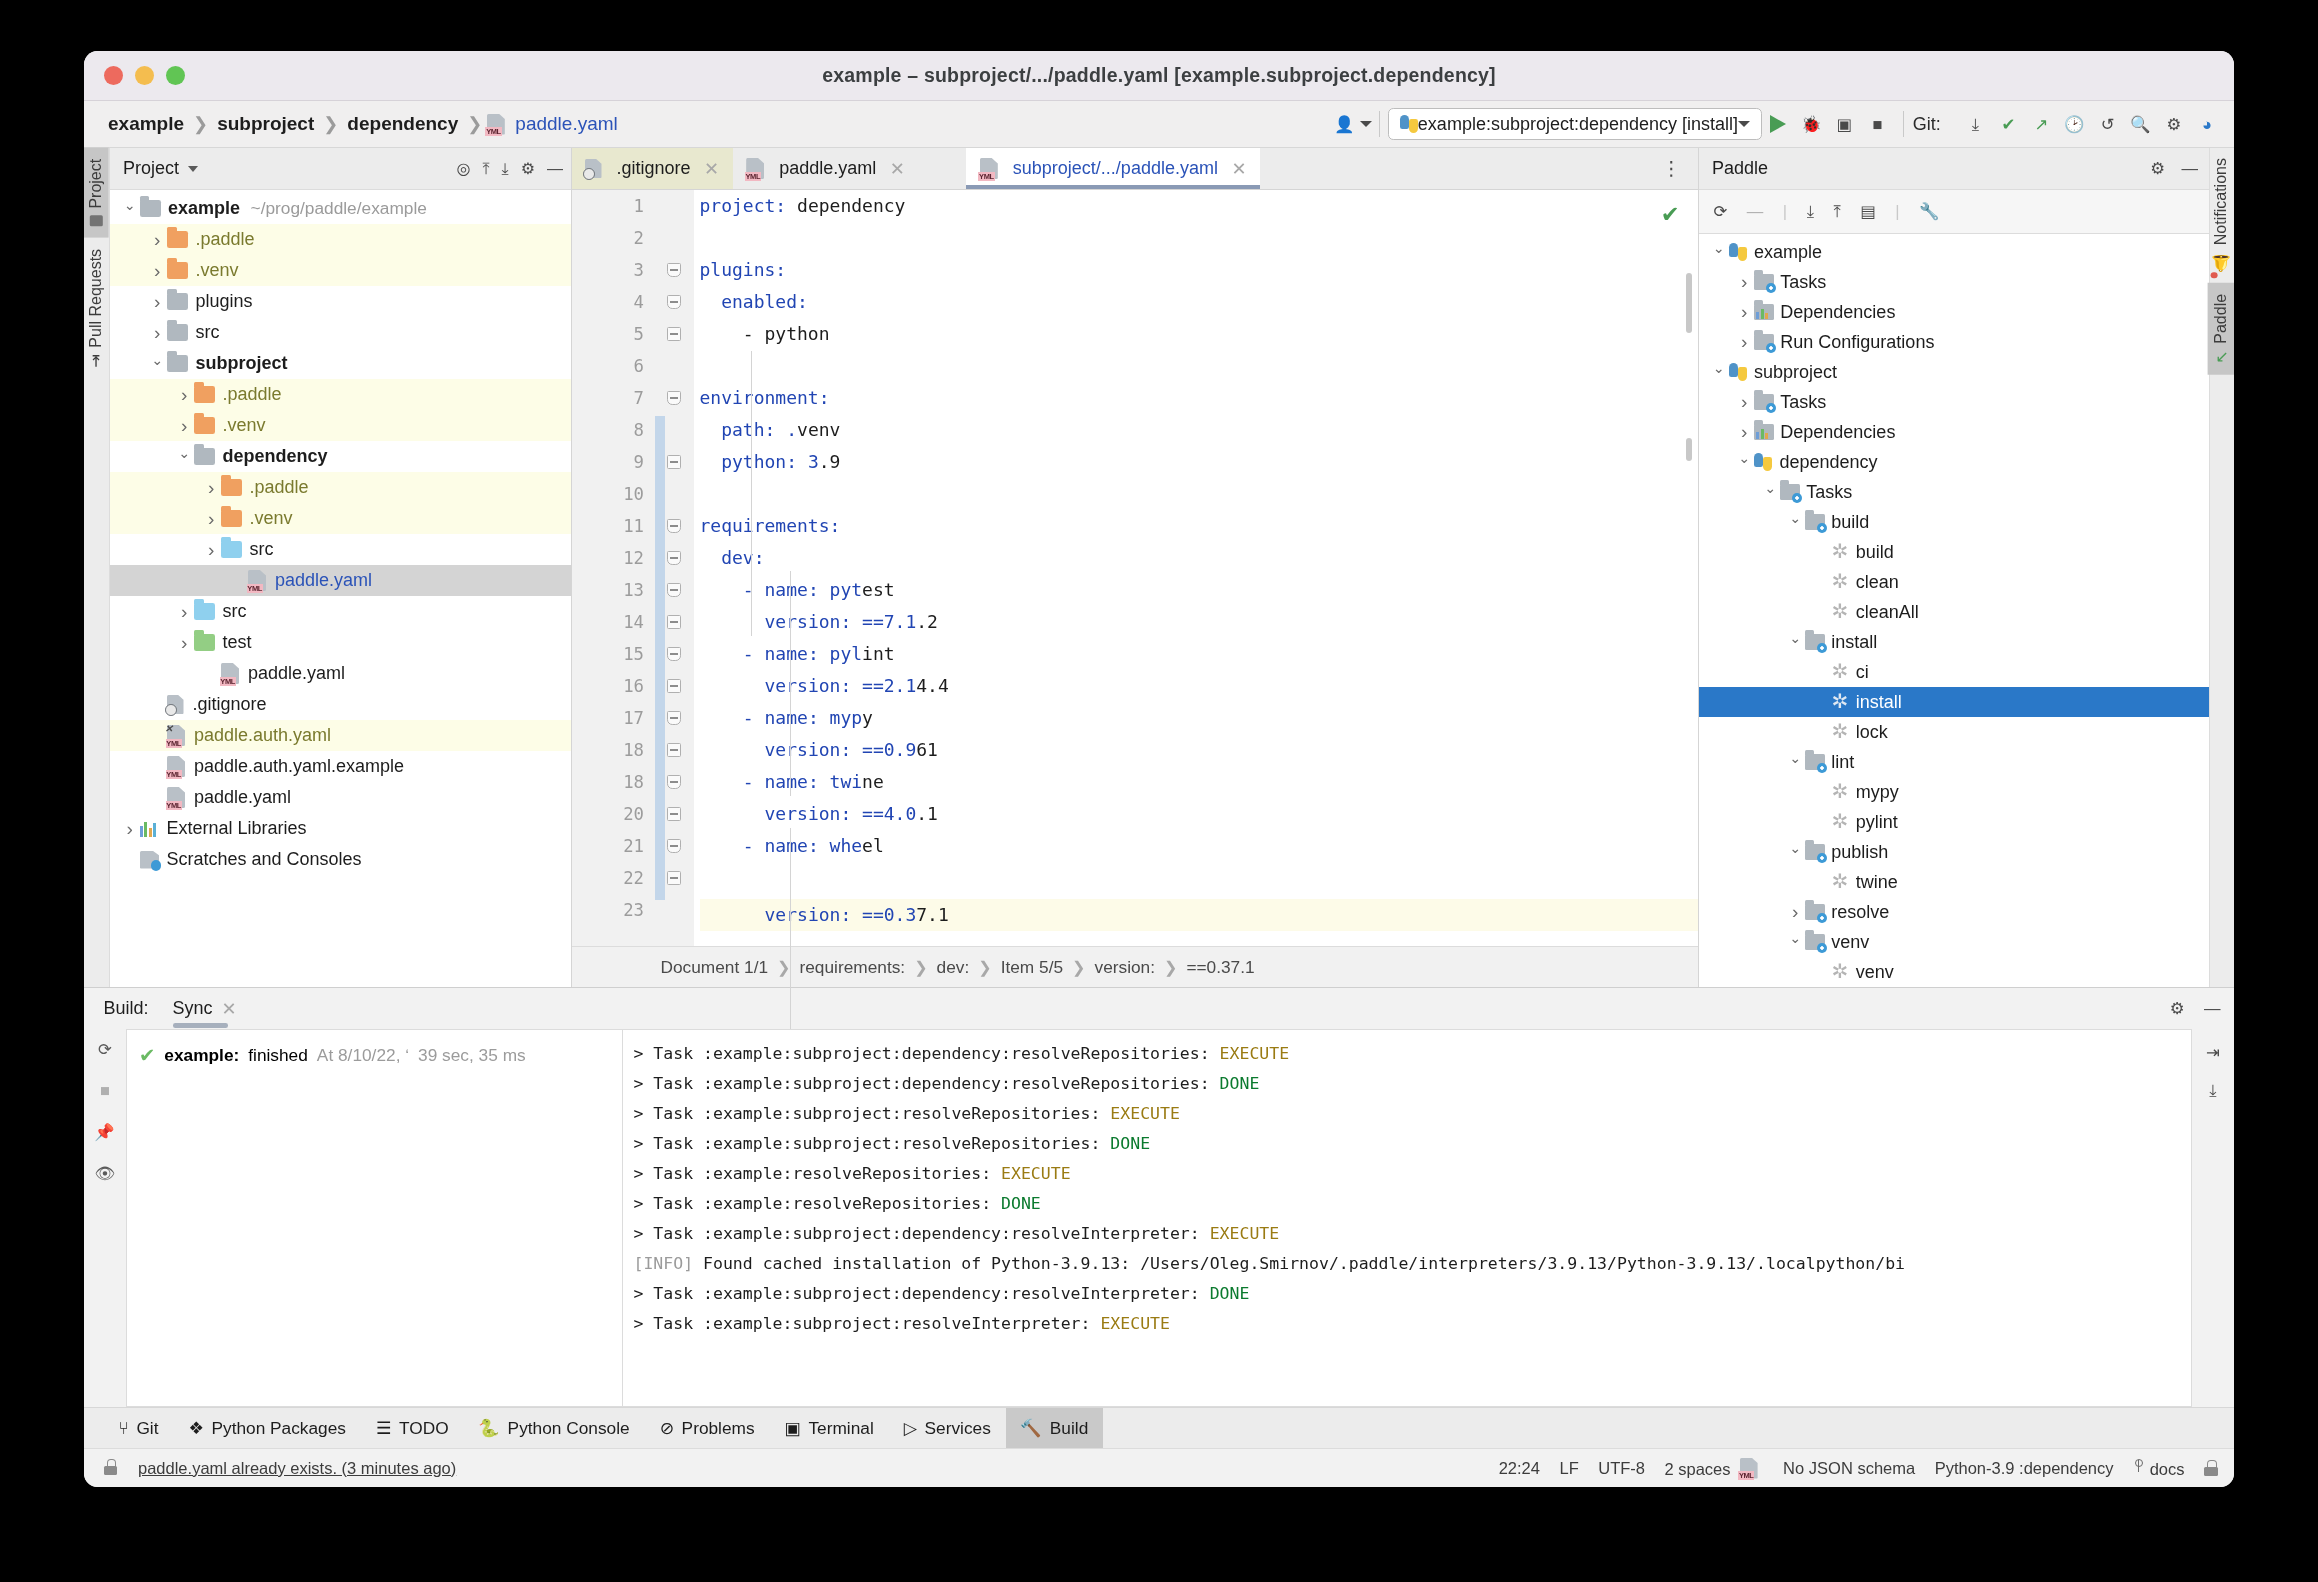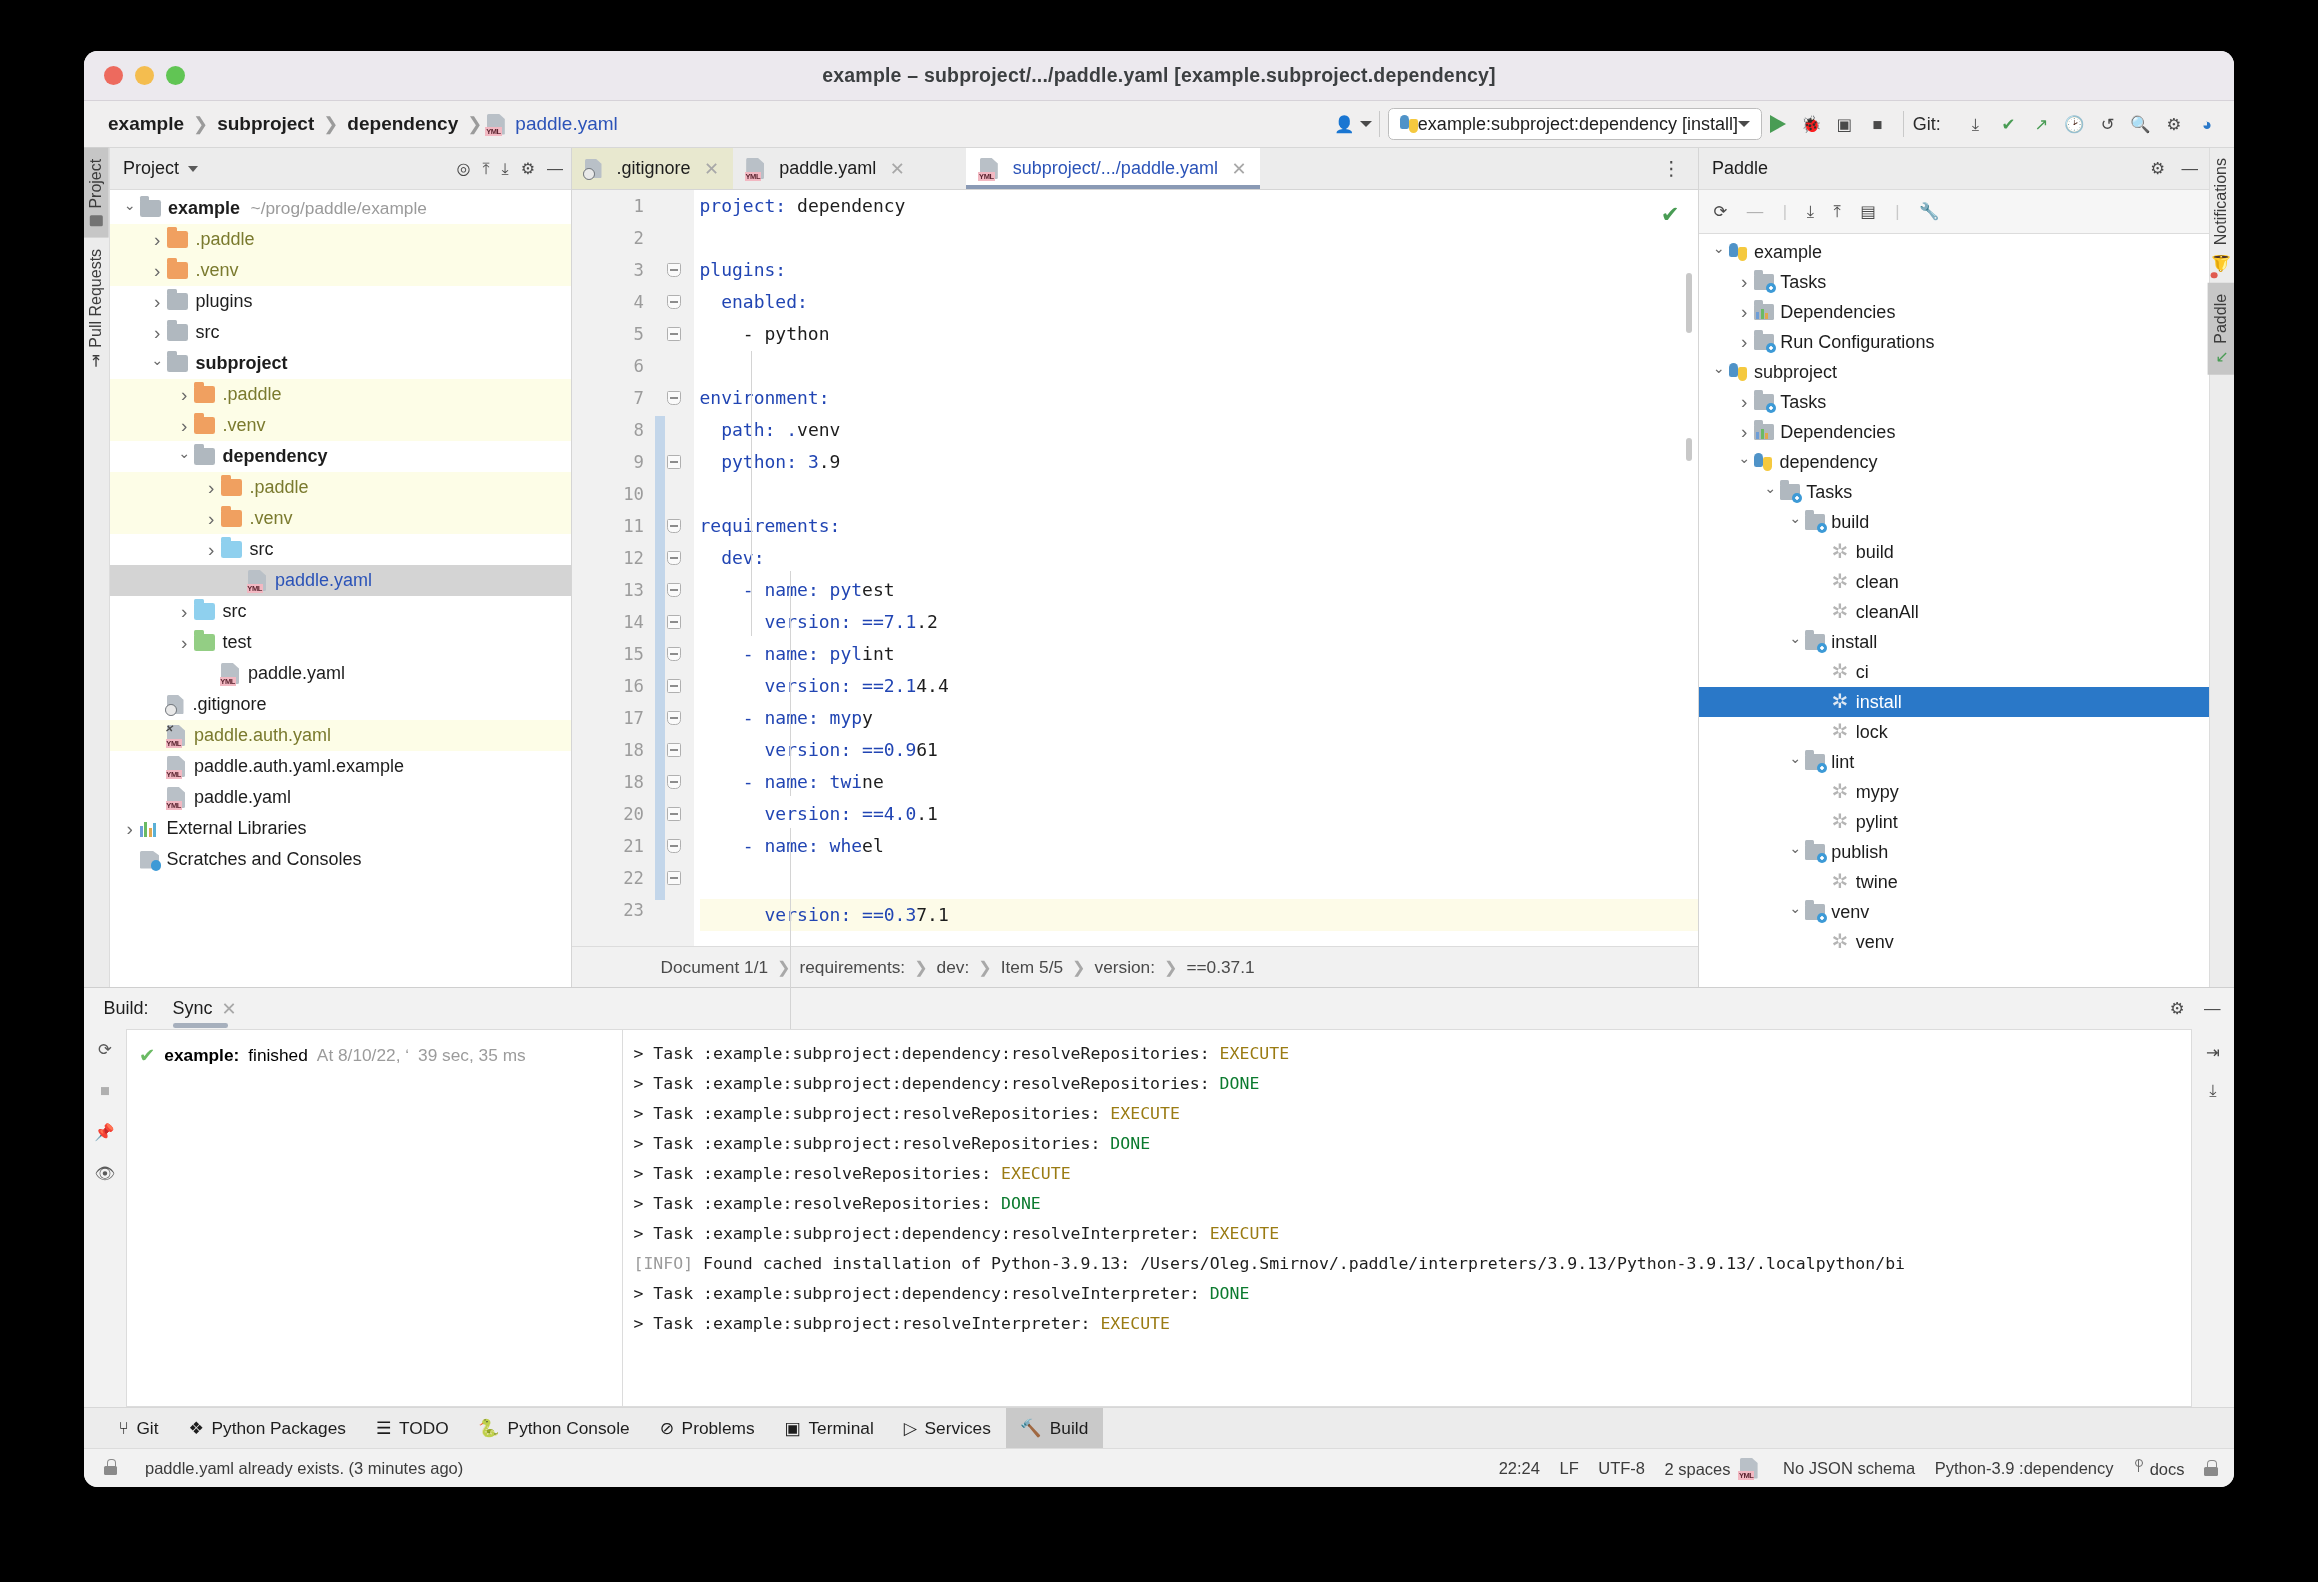--- a/index.html
+++ b/index.html
@@ -216,21 +216,21 @@
   .dn { color: #0b7a2e; }
   .inf { color: #9b9b9b; }
   .bp-right { width: 42px; background:#f2f2f2; display:flex; flex-direction:column; align-items:center; padding-top:13.5px; gap:19.5px; color:#4a4a4a; font-size:16.5px; flex:none;}
 
   
   .toolstrip { height: 41px; background: #ececec; display:flex; align-items:center; padding-left: 19.5px; gap: 0; border-top: 0.8px solid #d7d7d7; flex:none; font-size: 17.3px;}
   .tsbtn { display:flex; align-items:center; gap:7.5px; padding: 0 15px; height: 41px; color:#1d1d1d;}
   .tsbtn.active { background: #c9c9c9; }
 
   .statusbar { height: 39px; background: #f2f2f2; display:flex; align-items:center; padding: 0 16.5px 0 19.5px; border-top: 0.8px solid #dcdcdc; flex:none; font-size: 16.5px; color:#3c3c3c;}
-  .sb-left { display:flex; align-items:flex-start; gap: 28px; }
+  .sb-left { display:flex; align-items:flex-start; gap: 21px; text-decoration: underline; }
   .sb-right { margin-left:auto; display:flex; align-items:center; gap: 19.5px;}
   .lockico { width: 13.5px; height: 16.5px; position: relative; display:inline-block;}
   .lockico::before{content:"";position:absolute;bottom:0;left:0;width:13.5px;height:9px;background:#8a8a8a;border-radius:1.5px;}
   .lockico::after{content:"";position:absolute;top:0;left:3px;width:7.5px;height:7.5px;border:1.9px solid #8a8a8a;border-bottom:none;border-radius:3.8px 3.8px 0 0;}
   .branchico { display:inline-block; width:12px; height:16.5px; position:relative;}
   .branchico::before{content:"";position:absolute;left:4.5px;top:2.3px;width:1.9px;height:12px;background:#6b6b6b;}
   .branchico::after{content:"";position:absolute;left:1.5px;top:0.8px;width:6.8px;height:6.8px;border:1.9px solid #6b6b6b;border-radius:50%;background:transparent;}
   .notif-dot { position:absolute; top:4.5px; right:3px; width:6.8px;height:6.8px;border-radius:50%;background:#e05a4f;}
 </style>
 </head>
@@ -740,20 +740,26 @@
               <span class="tlabel">publish</span>
             </div>
             <div class="ptrow">
               <span style="display:inline-block;width:113px"></span>
               <span class="arrow"></span>
               <span class="gear"></span>
               <span class="tlabel">twine</span>
             </div>
             <div class="ptrow">
               <span style="display:inline-block;width:87px"></span>
+              <span class="arrow right"></span>
+              <span class="tfolder"></span>
+              <span class="tlabel">resolve</span>
+            </div>
+            <div class="ptrow">
+              <span style="display:inline-block;width:87px"></span>
               <span class="arrow down"></span>
               <span class="tfolder"></span>
               <span class="tlabel">venv</span>
             </div>
             <div class="ptrow">
               <span style="display:inline-block;width:113px"></span>
               <span class="arrow"></span>
               <span class="gear"></span>
               <span class="tlabel">venv</span>
             </div>

